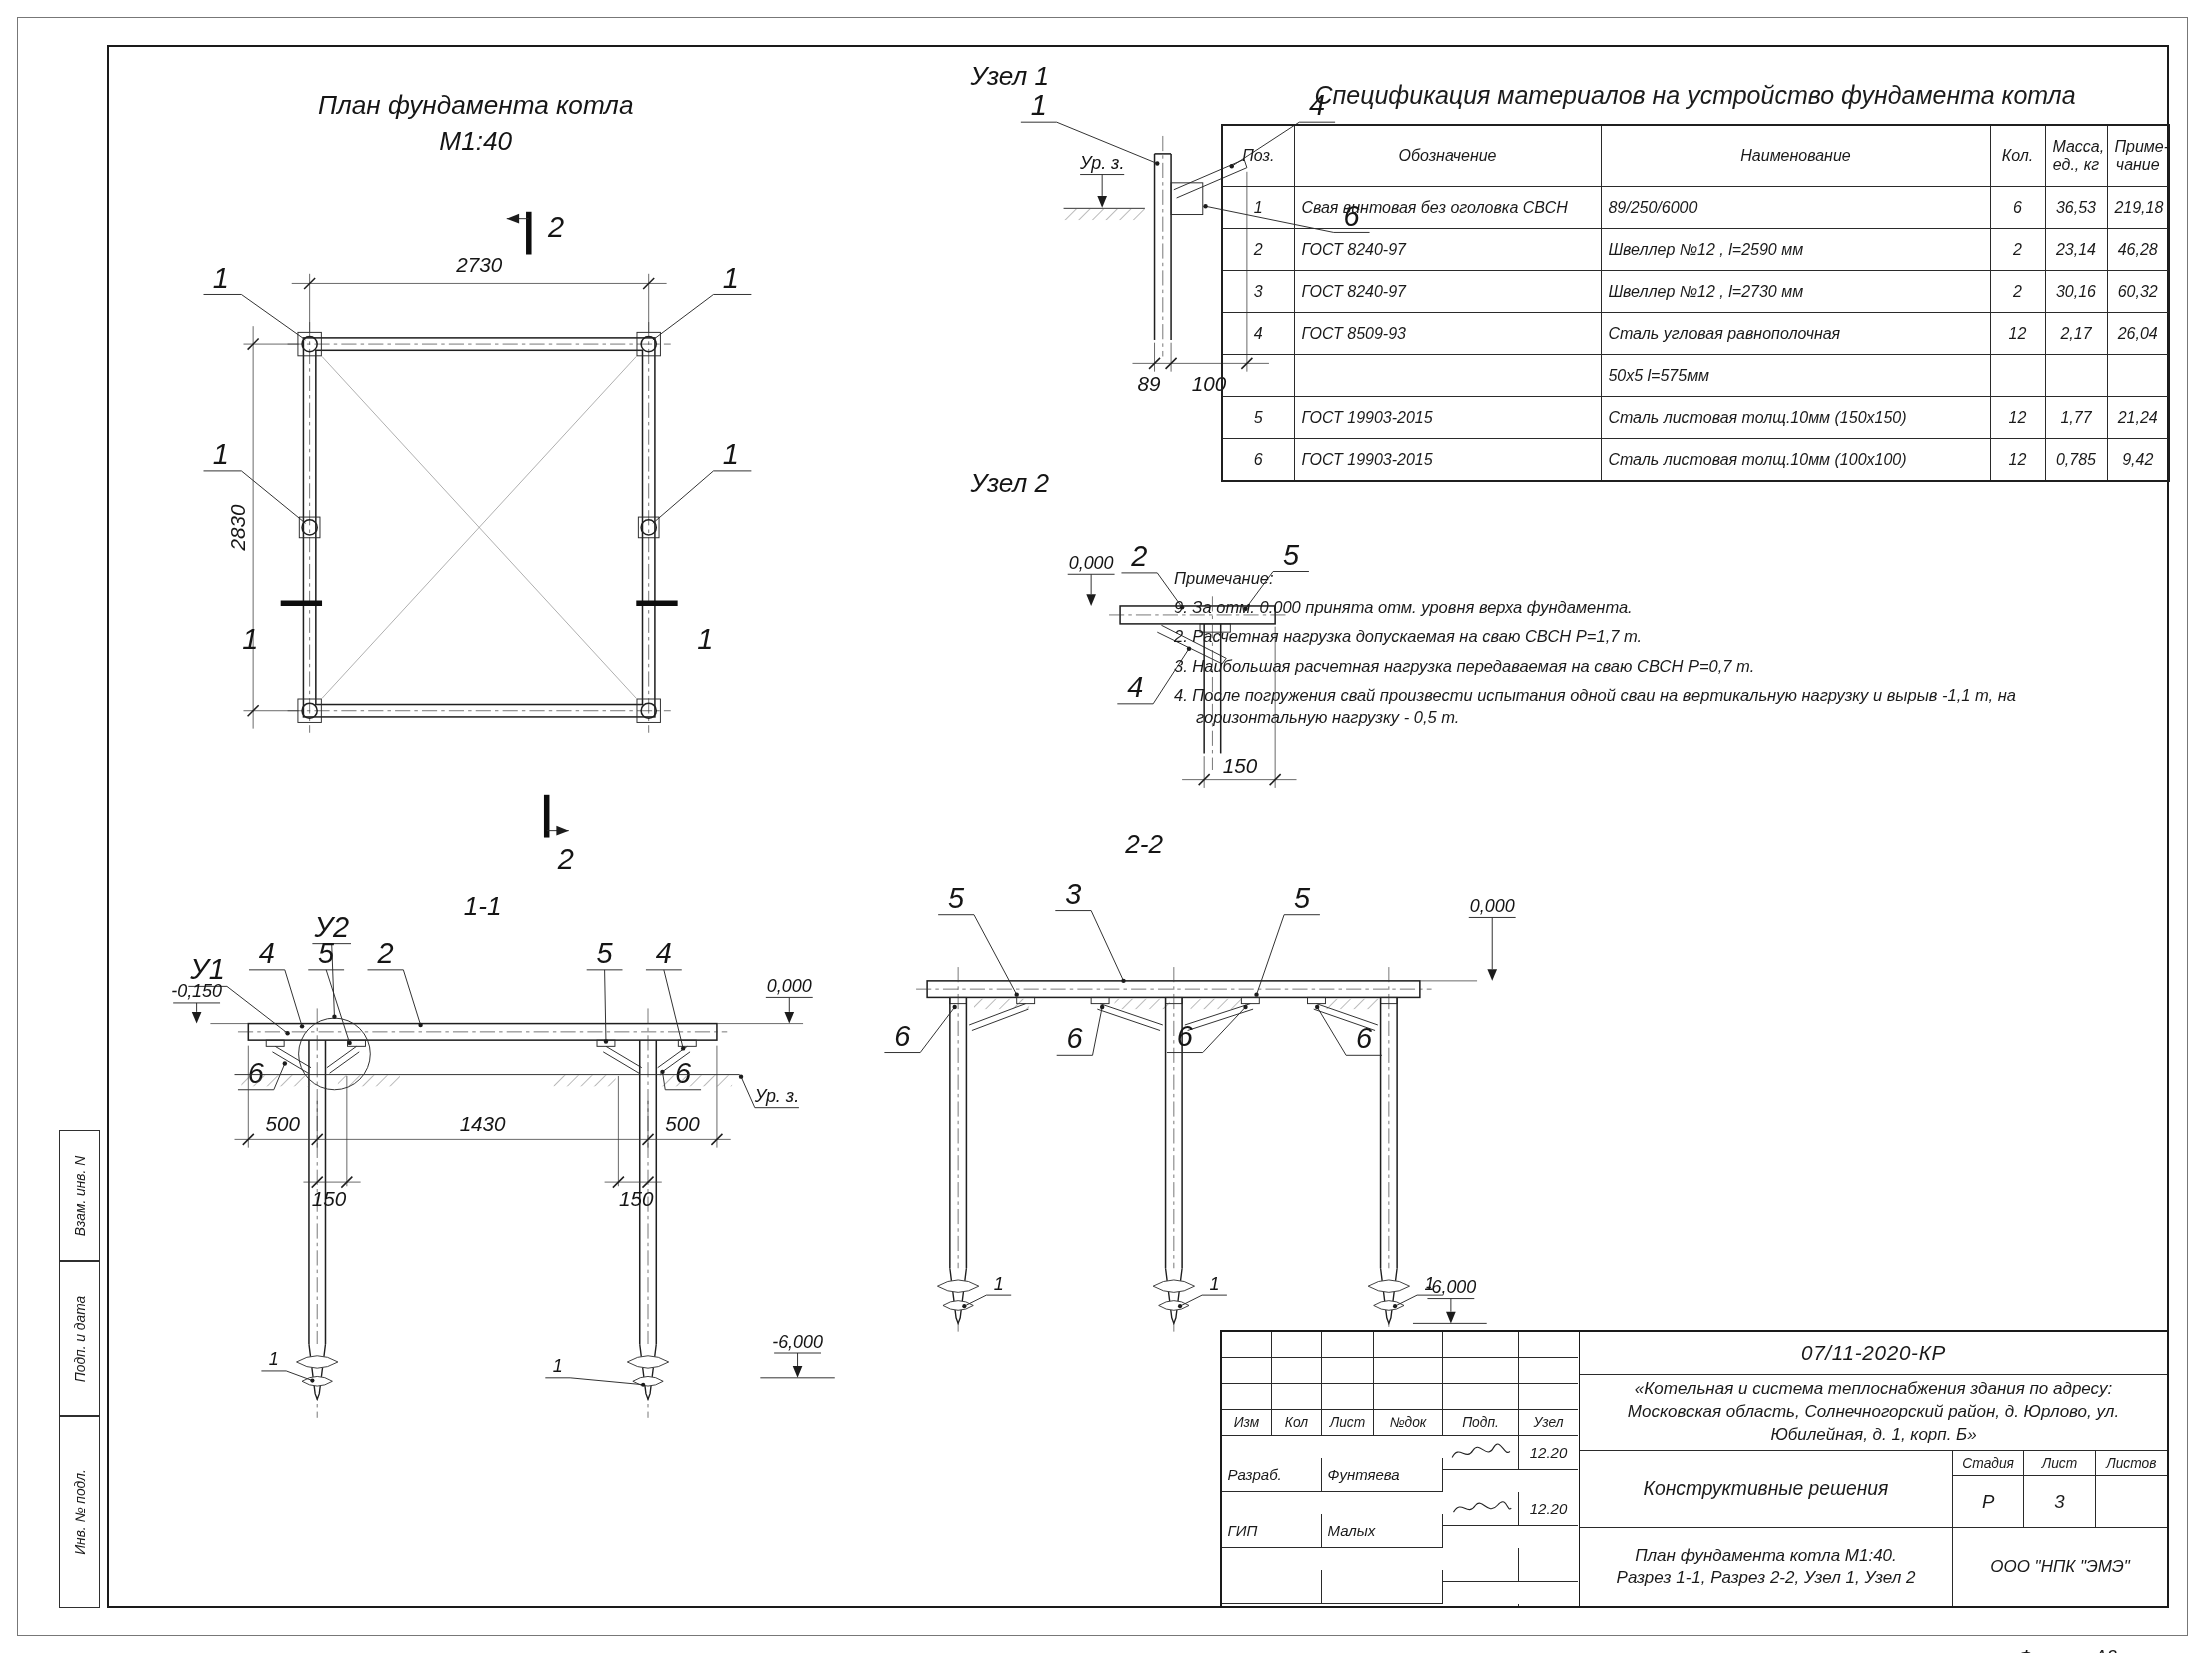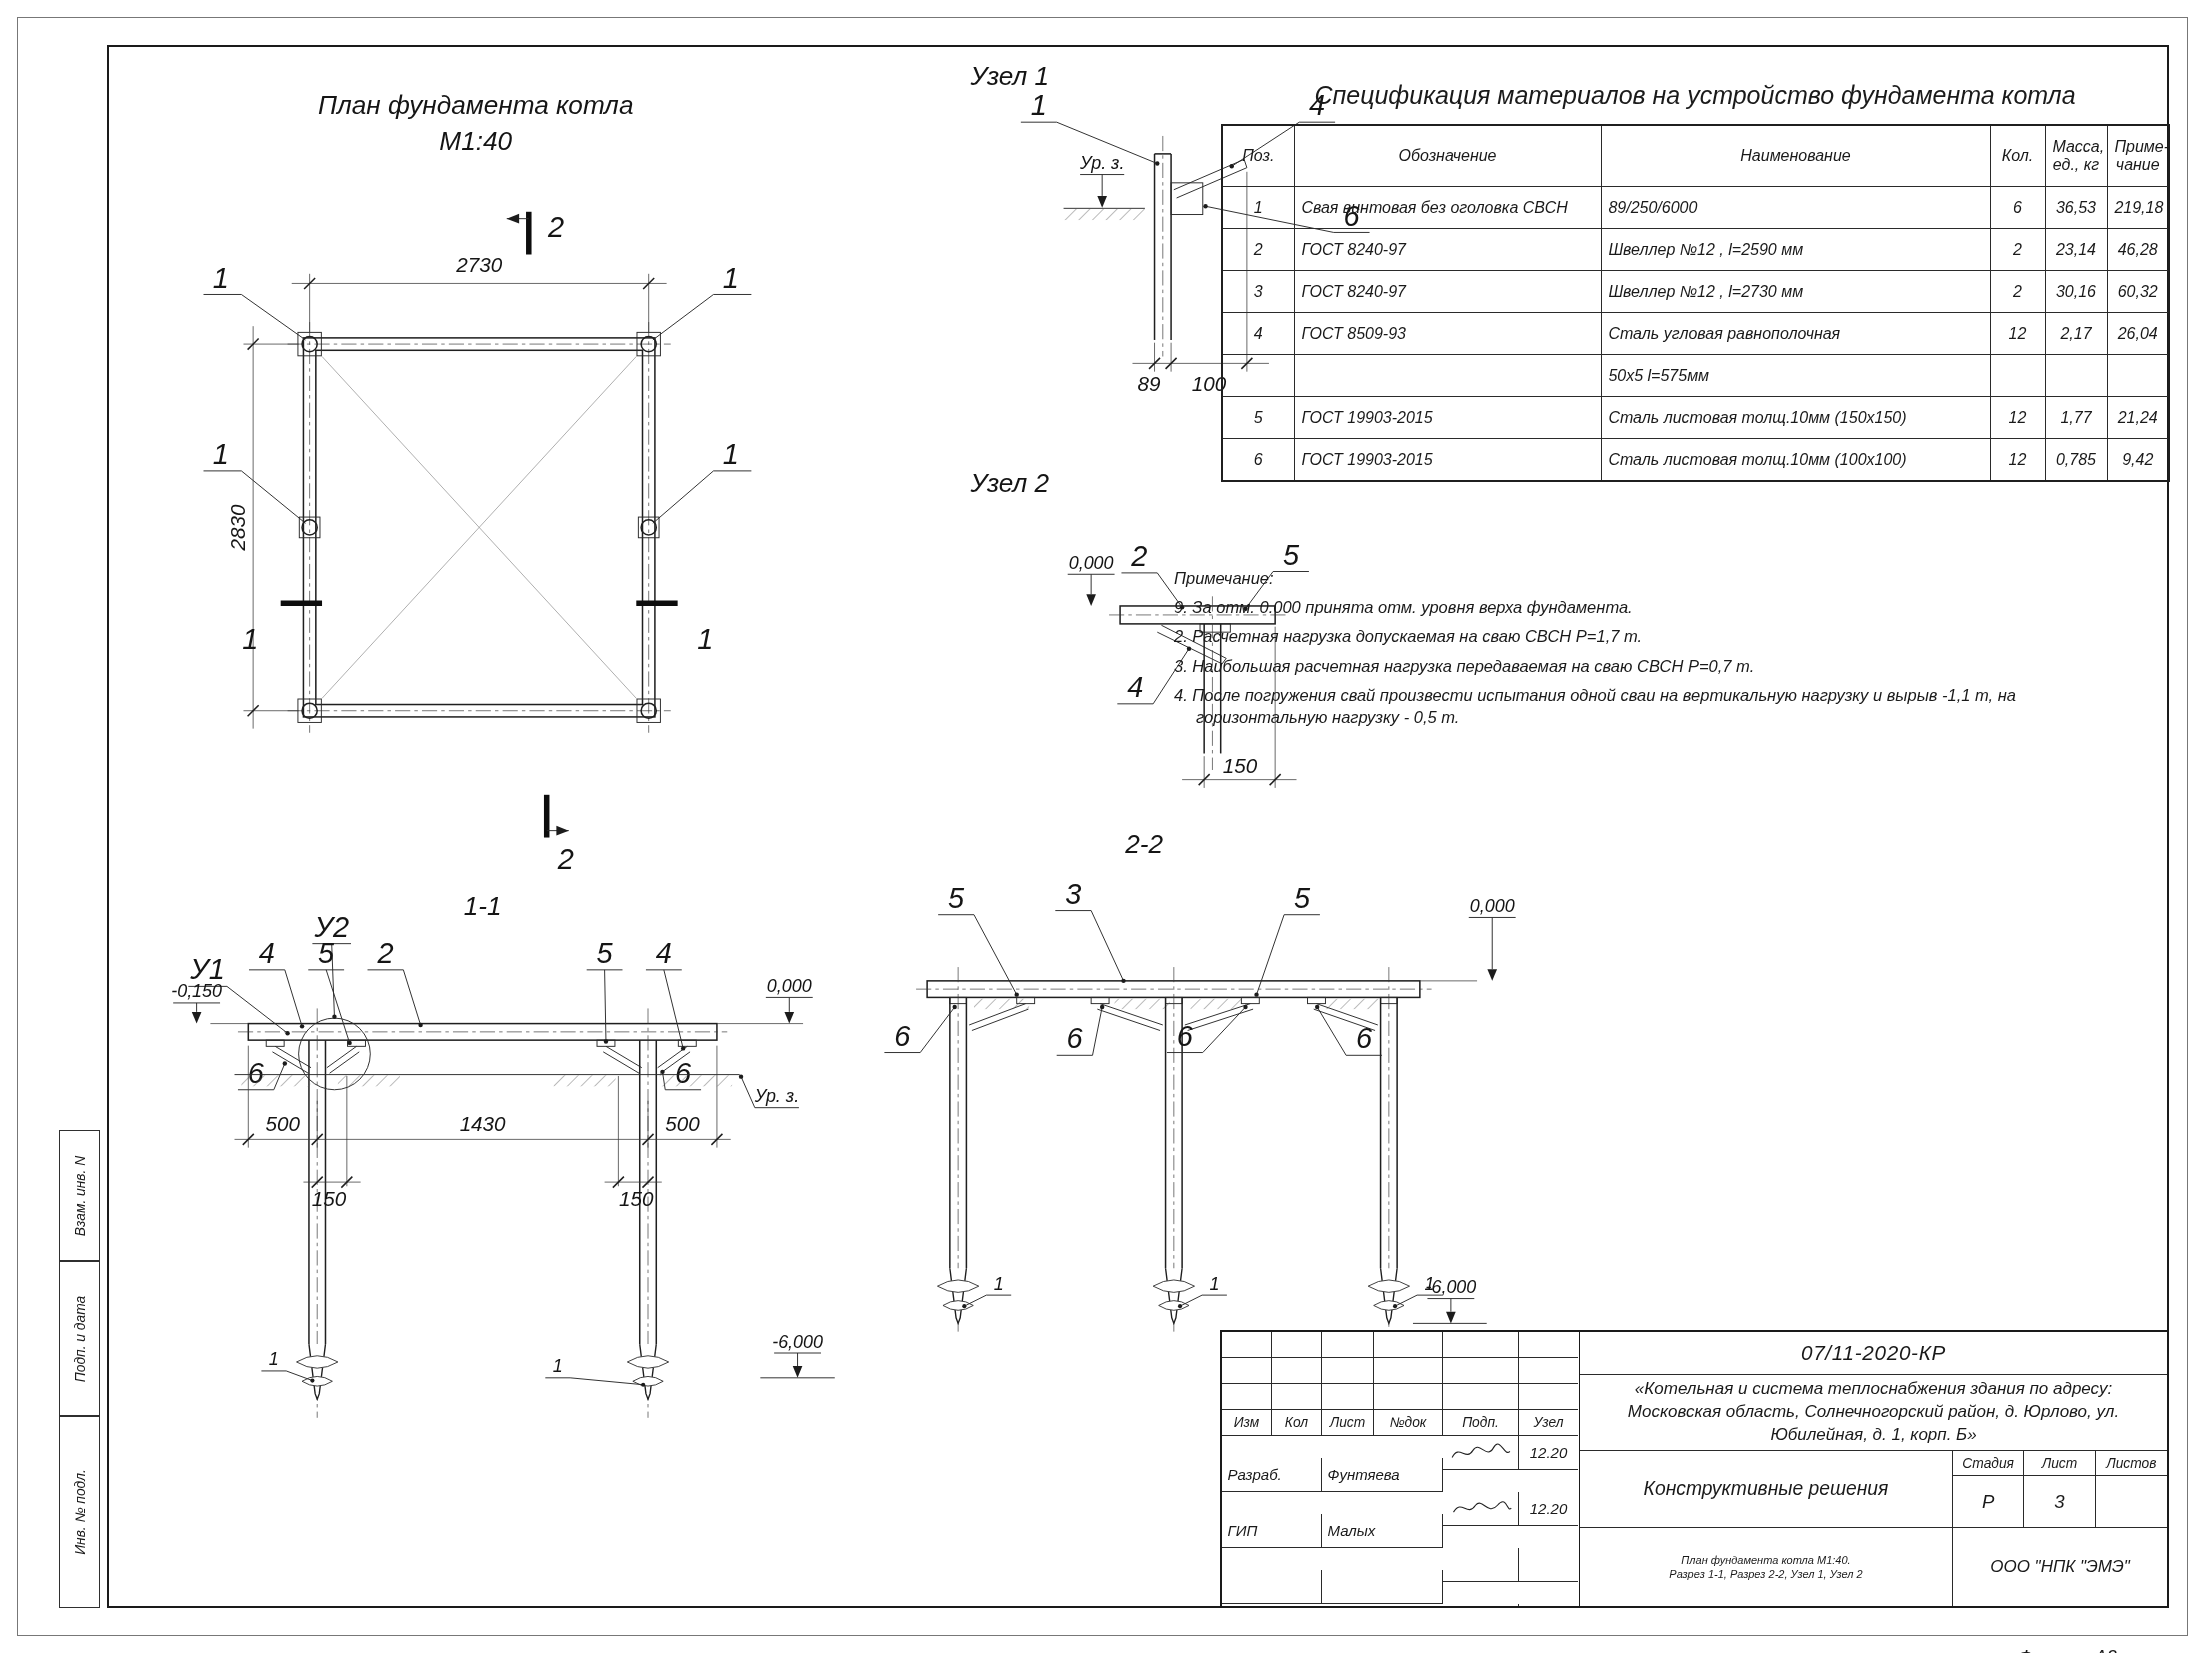--- a/index.html
+++ b/index.html
@@ -66,21 +66,21 @@
   .tb-section-title { width:373px; border-right:1.2px solid #2a2a2a; display:flex; align-items:center; justify-content:center; font-size:19.3px; }
   .tb-stage { flex:1; display:flex; flex-direction:column; }
   .tb-stage-head { display:grid; grid-template-columns:1fr 1fr 1fr; height:25px; border-bottom:1.2px solid #2a2a2a; }
   .tb-stage-head > div { border-right:1.2px solid #2a2a2a; display:flex; align-items:center; justify-content:center; font-size:13.8px; }
   .tb-stage-head > div:last-child { border-right:none; }
   .tb-stage-vals { display:grid; grid-template-columns:1fr 1fr 1fr; flex:1; }
   .tb-stage-vals > div { border-right:1.2px solid #2a2a2a; display:flex; align-items:center; justify-content:center; font-size:18.6px; }
   .tb-stage-vals > div:last-child { border-right:none; }
   .tb-bot { flex:1; display:flex; }
   .tb-drawtitle { width:373px; border-right:1.2px solid #2a2a2a; display:flex; align-items:center; justify-content:center;
-     text-align:center; font-size:11px; white-space:pre-line; line-height:1.3; padding:2.8px 6.9px; }
+     text-align:center; font-size:17px; white-space:pre-line; line-height:1.3; padding:2.8px 6.9px; }
   .tb-company { flex:1; display:flex; align-items:center; justify-content:center; font-size:17px; }
 
   
   .strip-cell { position:absolute; left:59px; width:41px; border:1.4px solid #2f2f2f; background:#fff; }
   .vtext { position:absolute; left:50%; top:50%; transform:translate(-50%,-50%) rotate(-90deg);
     white-space:nowrap; font:italic 13.8px "Liberation Sans",sans-serif; }
 
   .format-label { position:absolute; left:1964px; top:1647px; width:207px; text-align:center;
     font:italic 18px "Liberation Sans",sans-serif; }
 </style>

